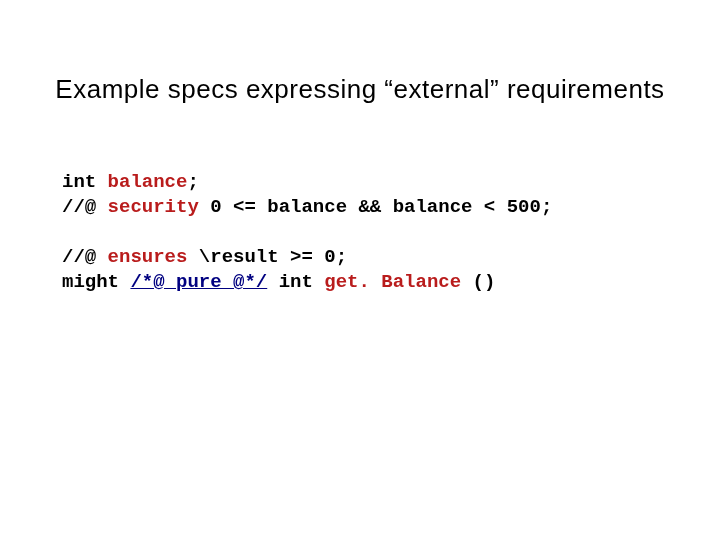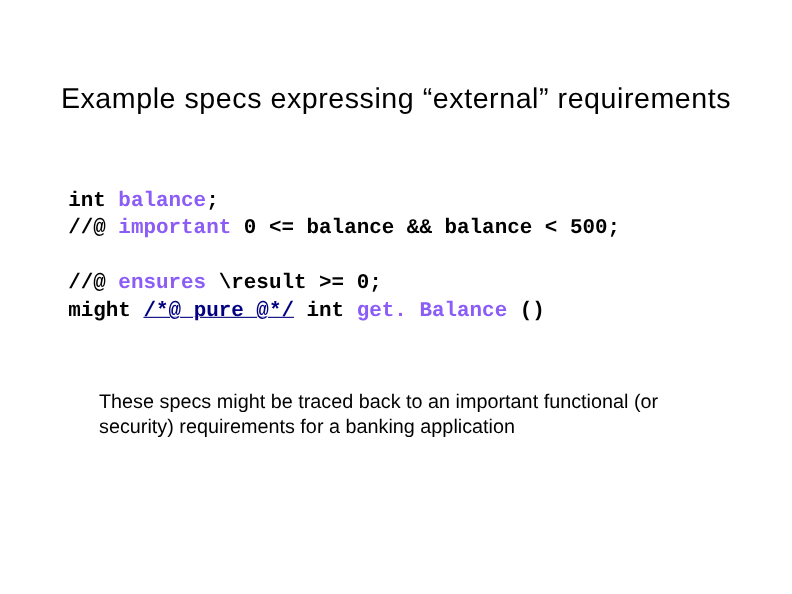--- a/index.html
+++ b/index.html
@@ -32,21 +32,21 @@
     position: absolute;
     left: 62px;
     top: 170px;
     font-family: "Courier New", Courier, monospace;
     font-size: 19px;
     font-weight: bold;
     line-height: 1.32;
     white-space: pre;
     color: #000;
   }
-  .codeblock .b { color: #8b5cf6; }   
+  .codeblock .b { color: #b91c1c; }   
   .codeblock .navy { color: #000080; text-decoration: underline; }
   .explain {
     position: absolute;
     left: 90px;
     top: 354px;
     width: 560px;
     font-size: 18px;
     color: #000;
     line-height: 1.28;
   }
@@ -65,22 +65,21 @@
   }
 </style>
 </head>
 <body>
 
 <div class="slide">
 
   <div class="title">Example specs expressing “external” requirements</div>
 
   <div class="codeblock"><span>int </span><span class="b">balance</span><span>;</span>
-<span>//@ </span><span class="b">important</span><span> 0 &lt;= balance &amp;&amp; balance &lt; 500;</span>
+<span>//@ </span><span class="b">security</span><span> 0 &lt;= balance &amp;&amp; balance &lt; 500;</span>
 
 <span>//@ </span><span class="b">ensures</span><span> \result &gt;= 0;</span>
 <span>might </span><span class="navy">/*@ pure @*/</span><span> int </span><span class="b">get. Balance</span><span> ()</span></div>
 
   <div class="explain">
-    <div>These specs might be traced back to an important functional (or security) requirements for a banking application</div>
   </div>
 
 </div>
 
 </body></html>

